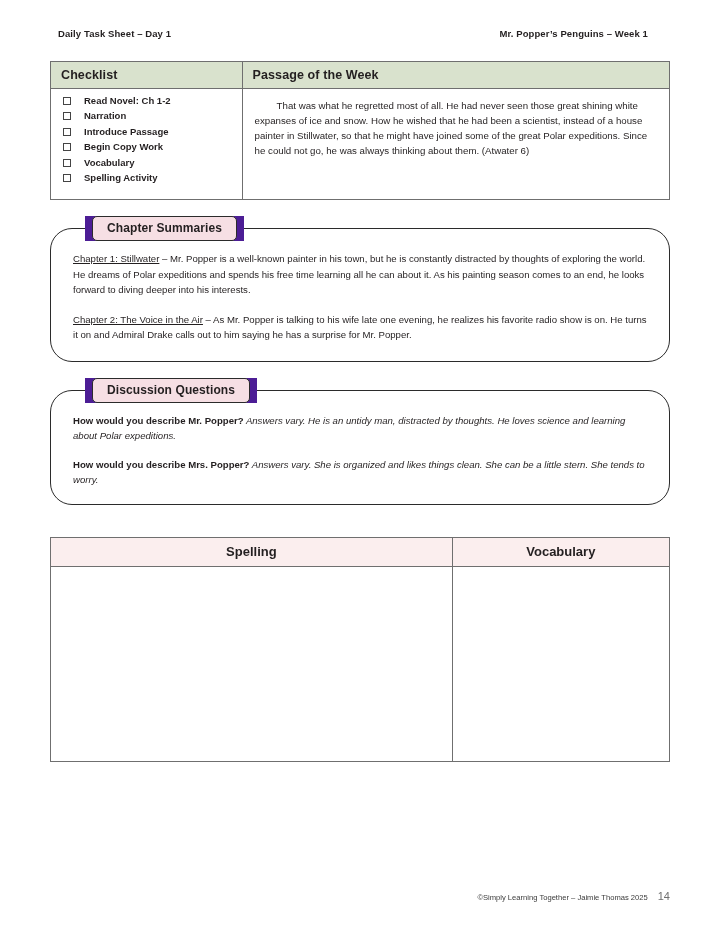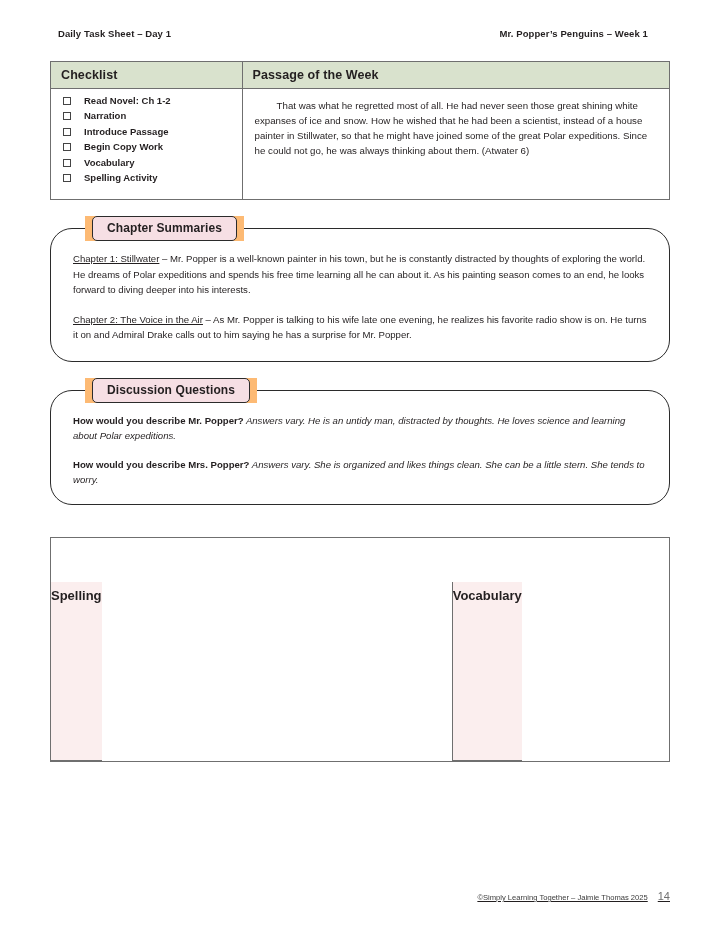--- a/index.html
+++ b/index.html
@@ -90,21 +90,21 @@
     position: relative;
     border: 1.6px solid #2b2b2b;
     border-radius: 22px;
     margin-top: 28px;
     padding: 22px 22px 16px 22px;
   }
   .rbox .notch {
     position: absolute;
     top: -13px;
     left: 34px;
-    background: #fdba74;
+    background: #4c1d95;
     padding: 0 7px;
   }
   .tag {
     display: inline-block;
     background: #f6dfe4;
     border: 1.4px solid #2b2b2b;
     border-radius: 5px;
     font-size: 12px;
     font-weight: bold;
     padding: 4px 14px 5px 14px;
@@ -130,22 +130,21 @@
   
   .bottom-table {
     border: 1px solid #6f6f6f;
     display: flex;
     width: 100%;
     margin-top: 32px;
     height: 225px;
   }
   .bt-col {
     display: flex;
-    flex-direction: row;
-    margin-top: 44px;
+    flex-direction: column;
   }
   .bt-col.left { width: 65%; border-right: 1px solid #6f6f6f; }
   .bt-col.right { width: 35%; }
   .bt-head {
     background: #fbeeee;
     font-size: 13px;
     font-weight: bold;
     text-align: center;
     padding: 6px 0 7px 0;
     border-bottom: 1px solid #6f6f6f;
@@ -153,21 +152,20 @@
   .bt-body { flex: 1; }
 
   
   .footer {
     position: absolute;
     right: 50px;
     bottom: 30px;
     display: flex;
     align-items: baseline;
     gap: 10px;
-    text-decoration: underline;
   }
   .footer .credit {
     font-size: 7.6px;
     color: #3b3b3b;
   }
   .footer .pagenum {
     font-size: 11px;
     color: #6f6f6f;
   }
 </style>

